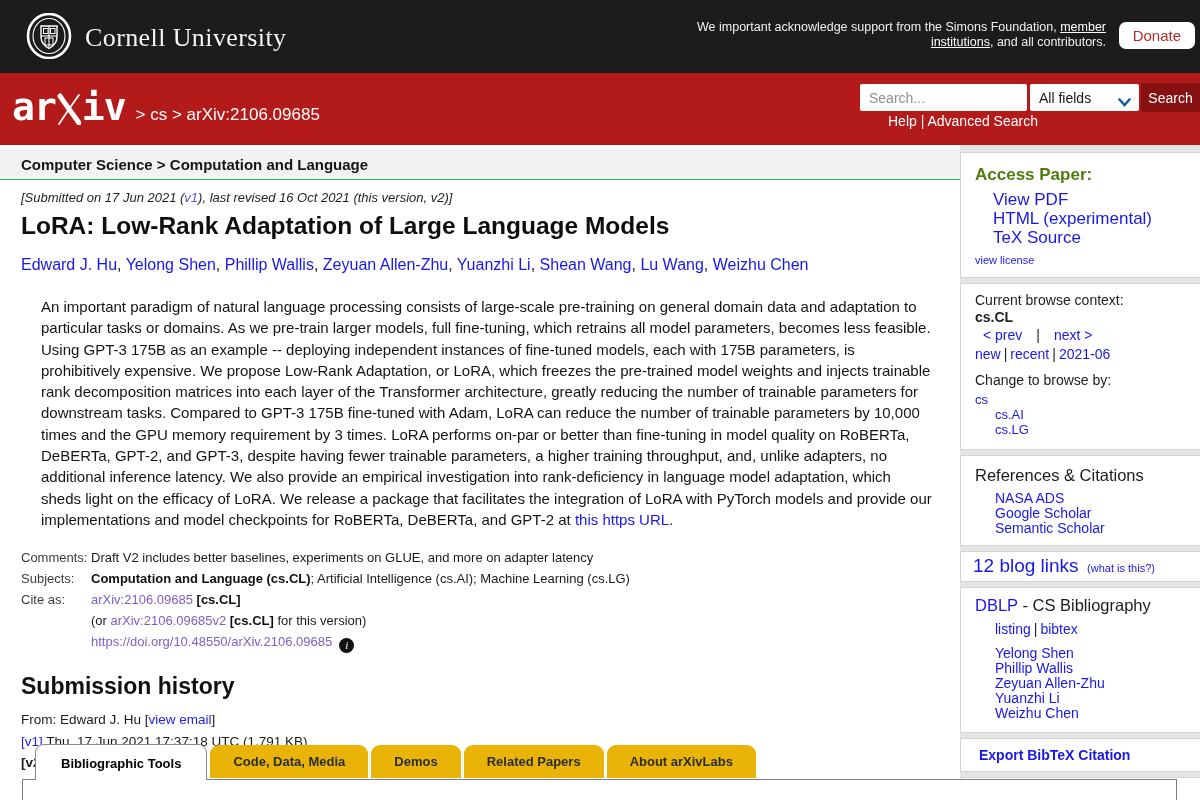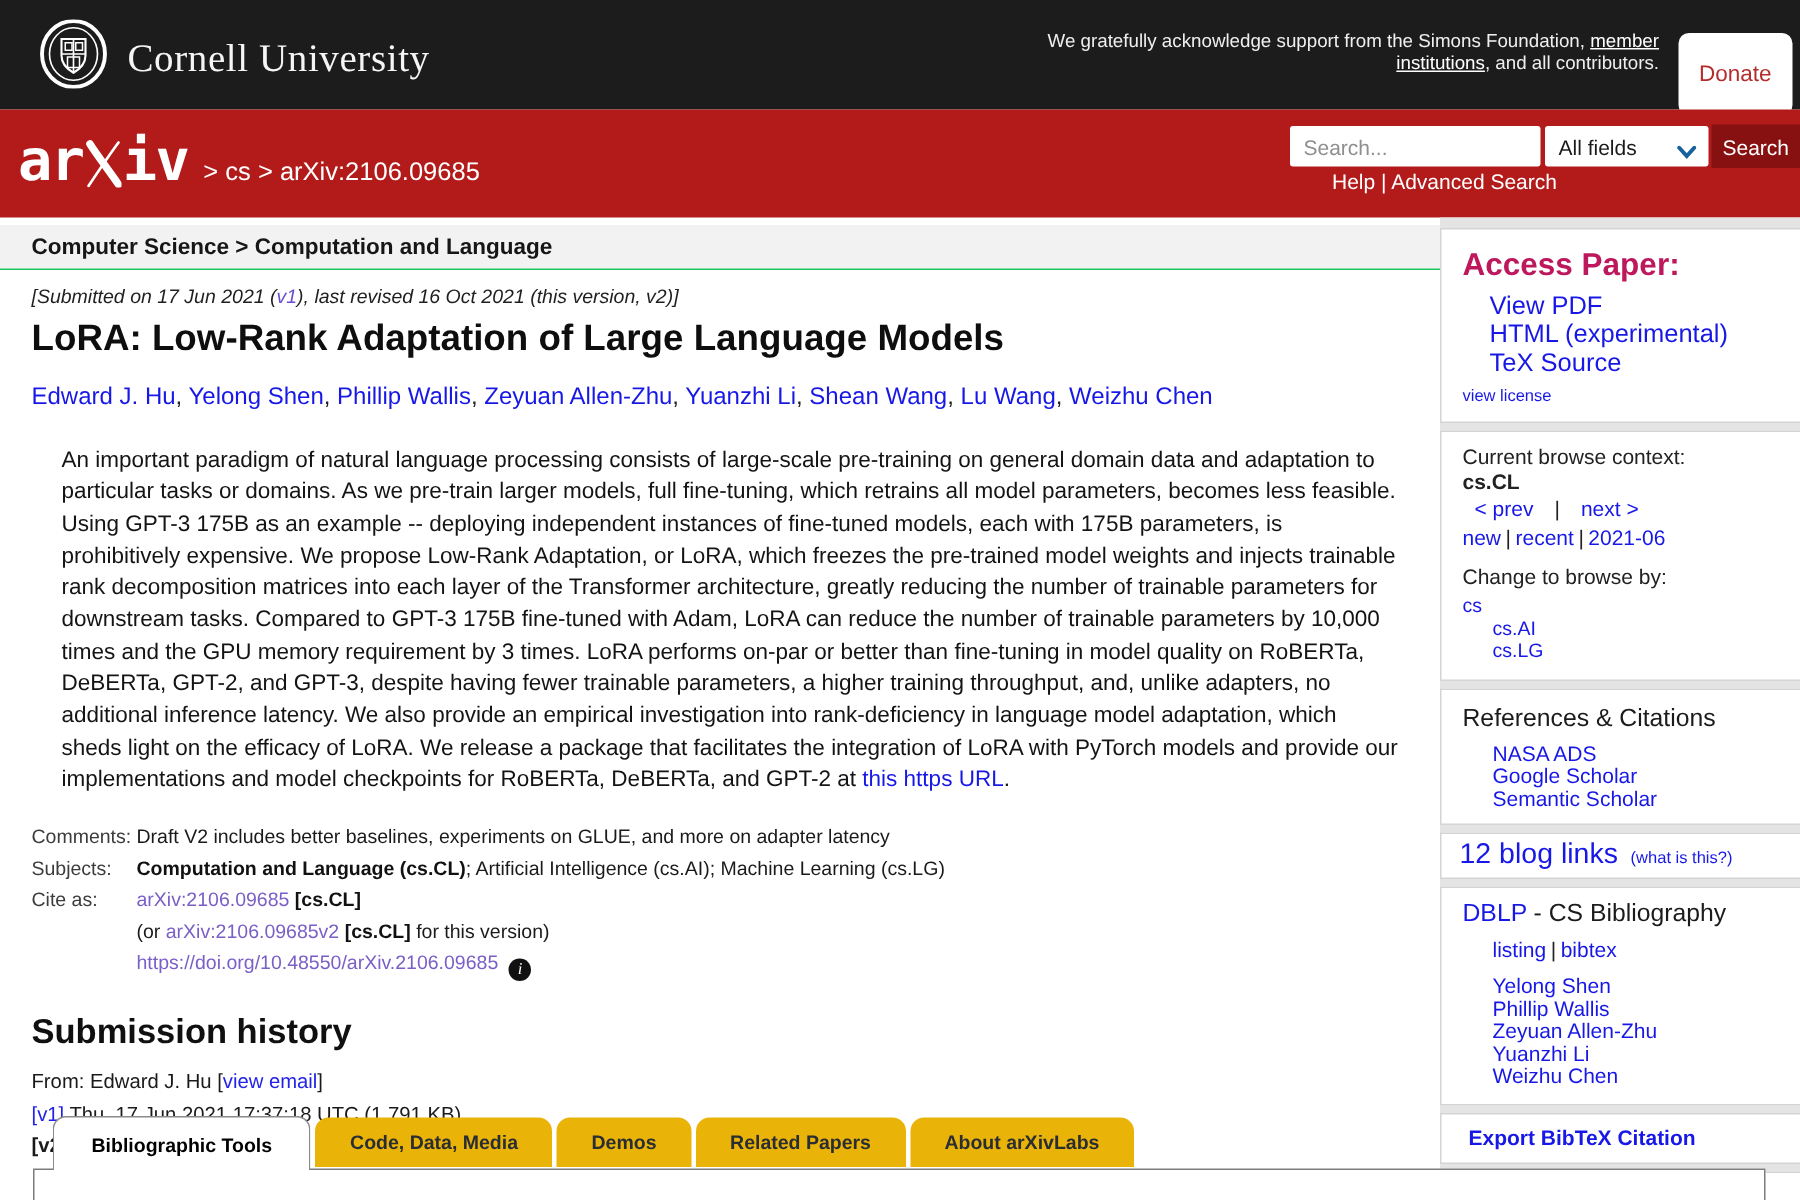--- a/index.html
+++ b/index.html
@@ -11,21 +11,21 @@
   a { cursor:pointer; text-decoration:none; }
 
   
   .header { position:absolute; left:0; top:0; width:1200px; height:73px; background:#1c1c1c; }
   .cornell { position:absolute; left:26px; top:13px; display:flex; align-items:center; gap:13px; }
   .cornell-name { color:#f5f5f5; font-family:"Liberation Serif", serif; font-size:26px; letter-spacing:.4px; }
   .support { position:absolute; right:94px; top:20px; width:420px; text-align:right;
              font-size:12.5px; color:#efefef; line-height:1.18; }
   .support a { color:#ffffff; text-decoration:underline; }
   .donate-btn { position:absolute; right:5px; top:22px; background:#ffffff; color:#b32d2d;
-                border:none; border-radius:7px; font-size:15px; padding:19px 14px;
+                border:none; border-radius:7px; font-size:15px; padding:5px 14px;
                 font-family:"Liberation Sans", sans-serif; cursor:pointer; }
 
   
   .navbar { position:absolute; left:0; top:73px; width:1200px; height:72px; background:#b31b1b; }
   .brand { position:absolute; left:12px; top:12px; display:flex; align-items:baseline; color:#fff; }
   .logo { font-family:"DejaVu Sans Mono", monospace; font-weight:bold; font-size:38px; letter-spacing:-1px; display:flex; align-items:baseline; }
   .logo .chi-svg { position:relative; top:5px; margin:0 1px; }
   .crumbs { font-size:17px; margin-left:10px; color:#ffffff; }
   .crumbs a { color:#ffffff; }
   .search-input { position:absolute; left:860px; top:11px; width:167px; height:27px; border:none;
@@ -68,21 +68,21 @@
   .history .line { font-size:13.5px; color:#1a1a1a; margin-bottom:6px; line-height:1.15; }
   .history a { color:#2222e8; }
   .v2tag { font-weight:bold; }
 
   
   .sidebar { position:absolute; left:960px; top:145px; width:240px; height:655px; background:#e4e4e4;
              padding-top:7px; display:flex; flex-direction:column; gap:5px; }
   .card { background:#ffffff; border:1px solid #d4d4d4; border-right:none; }
   .card a { color:#1818e6; }
   .card-access { padding:12px 8px 9px 14px; }
-  .access-h { font-size:21px; font-weight:bold; color:#be185d; margin:0; }
+  .access-h { font-size:17px; font-weight:bold; color:#4d7c0f; margin:0; }
   .access-links { margin:5px 0 0 18px; }
   .access-links a { display:block; font-size:17px; line-height:19px; }
   .license { font-size:11px; margin-top:7px; display:inline-block; }
   .card-browse { padding:8px 8px 12px 14px; font-size:14px; color:#222; }
   .ctx { font-weight:bold; margin-top:1px; }
   .prevnext { margin-top:2px; padding-left:8px; }
   .prevnext .sep { margin:0 14px; color:#222; }
   .browse-nav { margin-top:3px; }
   .browse-nav .sep { margin:0 3px; color:#222; }
   .change-label { margin-top:10px; }
@@ -127,21 +127,21 @@
         <path d="M15 13 h16 v11 c0 6.5 -4.5 9.5 -8 11.5 c-3.5 -2 -8 -5 -8 -11.5 z" fill="none" stroke="#ffffff" stroke-width="1.4"></path>
         <line x1="23" y1="13" x2="23" y2="35" stroke="#ffffff" stroke-width="1.1"></line>
         <line x1="15" y1="23" x2="31" y2="23" stroke="#ffffff" stroke-width="1.1"></line>
         <rect x="17.5" y="15.5" width="4.5" height="5" fill="none" stroke="#ffffff" stroke-width="1"></rect>
         <rect x="24.5" y="15.5" width="4.5" height="5" fill="none" stroke="#ffffff" stroke-width="1"></rect>
         <rect x="19" y="25" width="8" height="7" fill="none" stroke="#ffffff" stroke-width="1"></rect>
       </svg>
     </span>
     <span class="cornell-name">Cornell University</span>
   </div>
-  <div class="support"><span>We gratefully acknowledge support from the Simons Foundation, </span><a>member institutions</a><span>, and all contributors.</span></div>
+  <div class="support"><span>We important acknowledge support from the Simons Foundation, </span><a>member institutions</a><span>, and all contributors.</span></div>
   <button class="donate-btn">Donate</button>
 </div>
 
 <div class="navbar">
   <div class="brand">
     <span class="logo">
       <span>ar</span>
       <span class="chi-svg">
         <svg width="24" height="32" viewBox="0 0 24 32">
           <path d="M3 3 C8 11 16 21 22 30" stroke="#ffffff" stroke-width="5" fill="none" stroke-linecap="round"></path>

